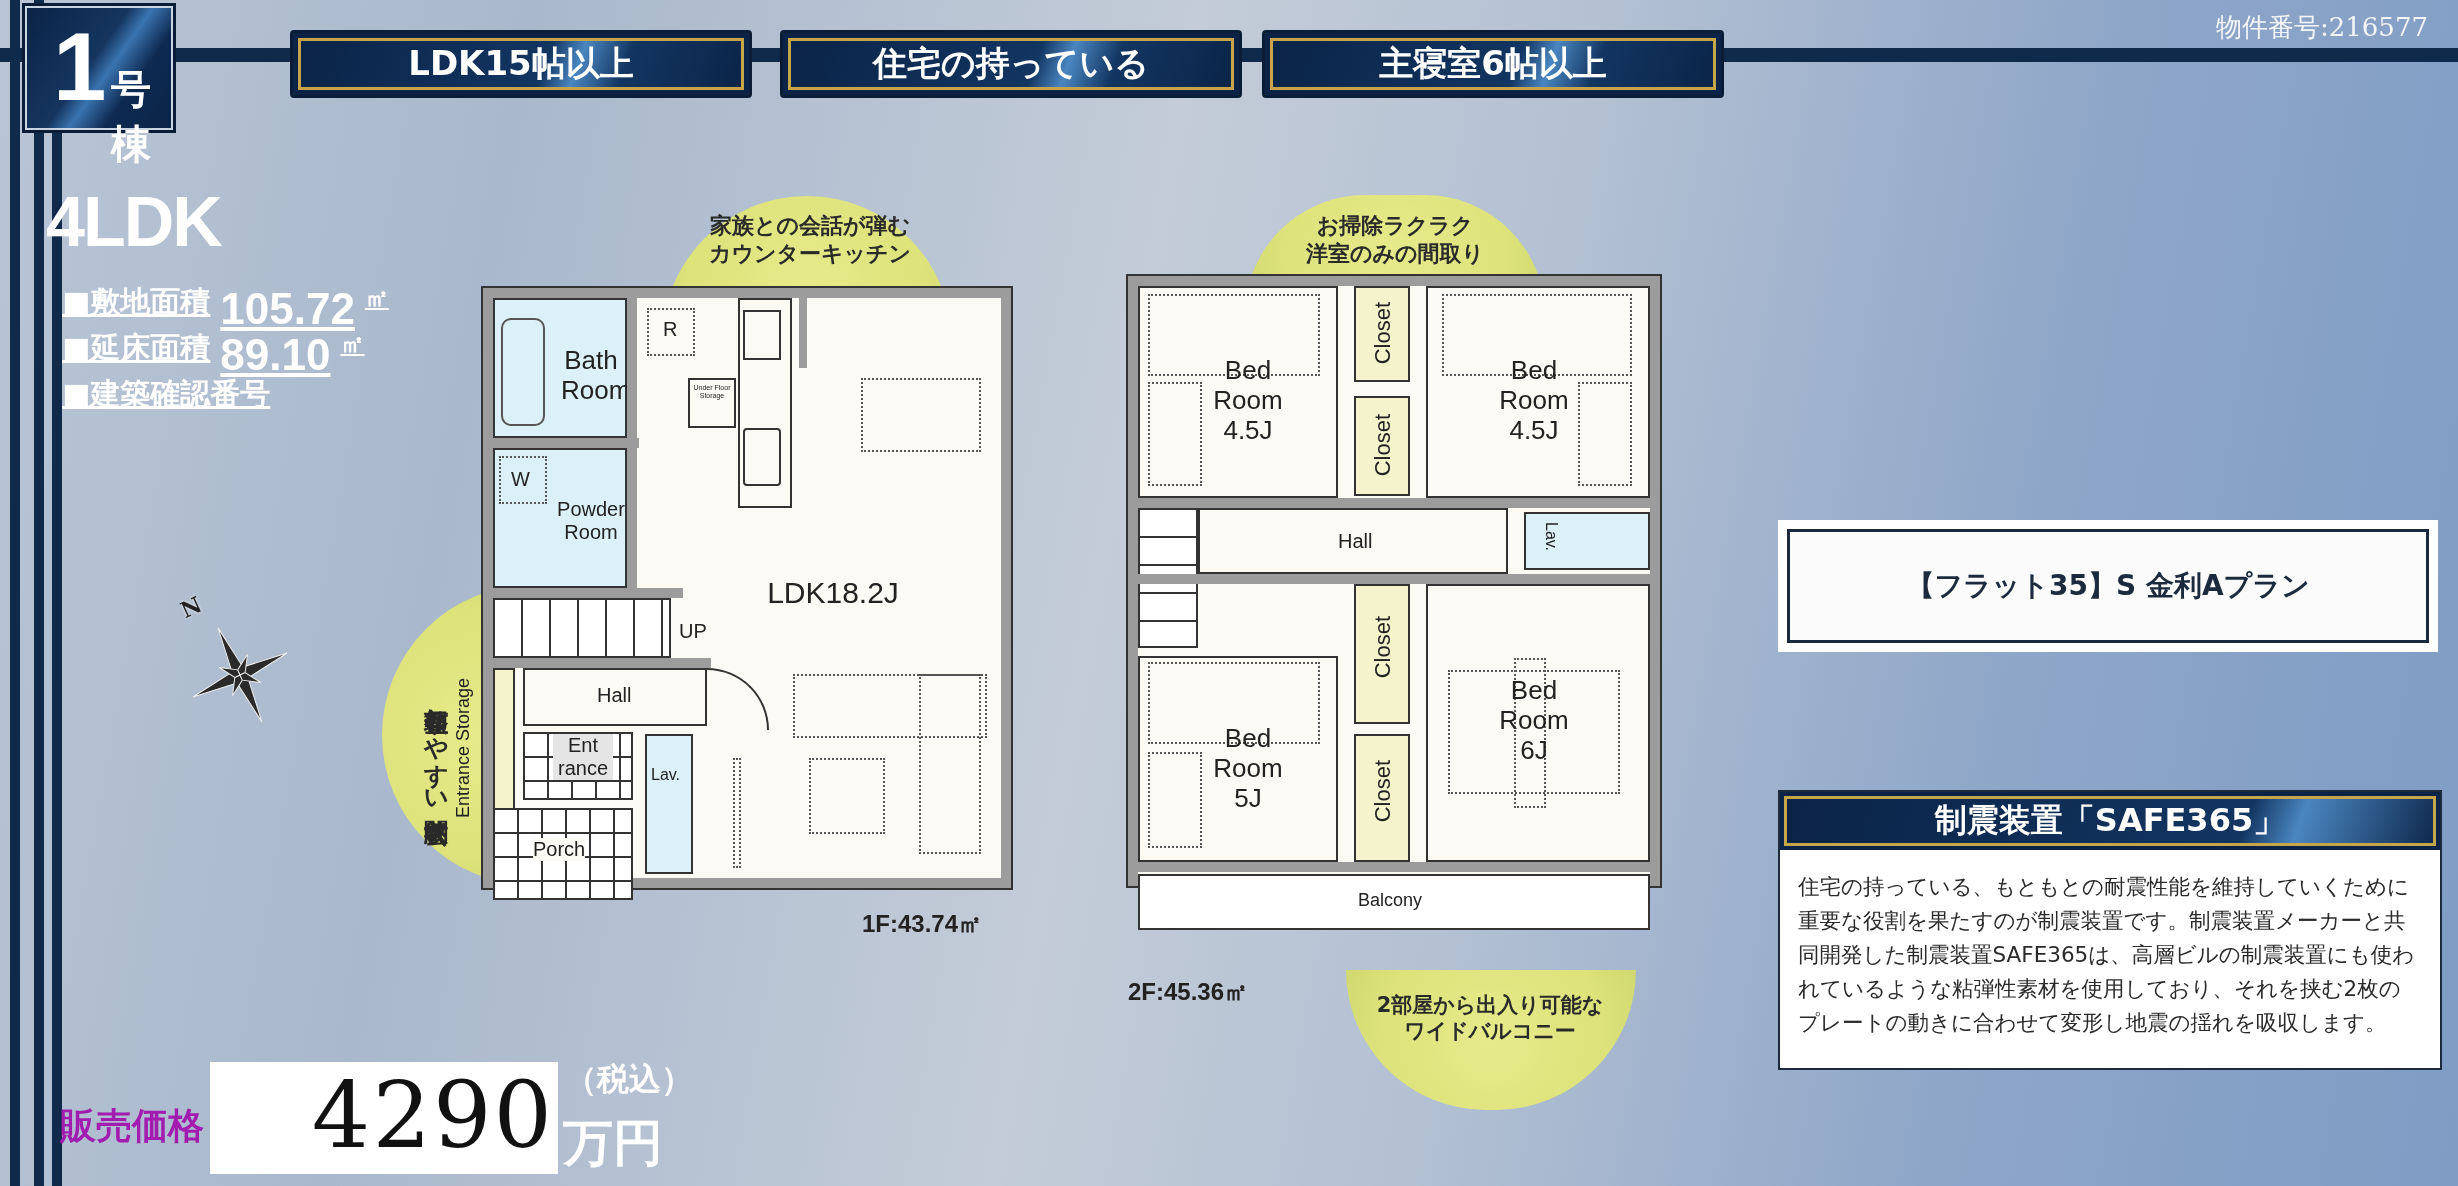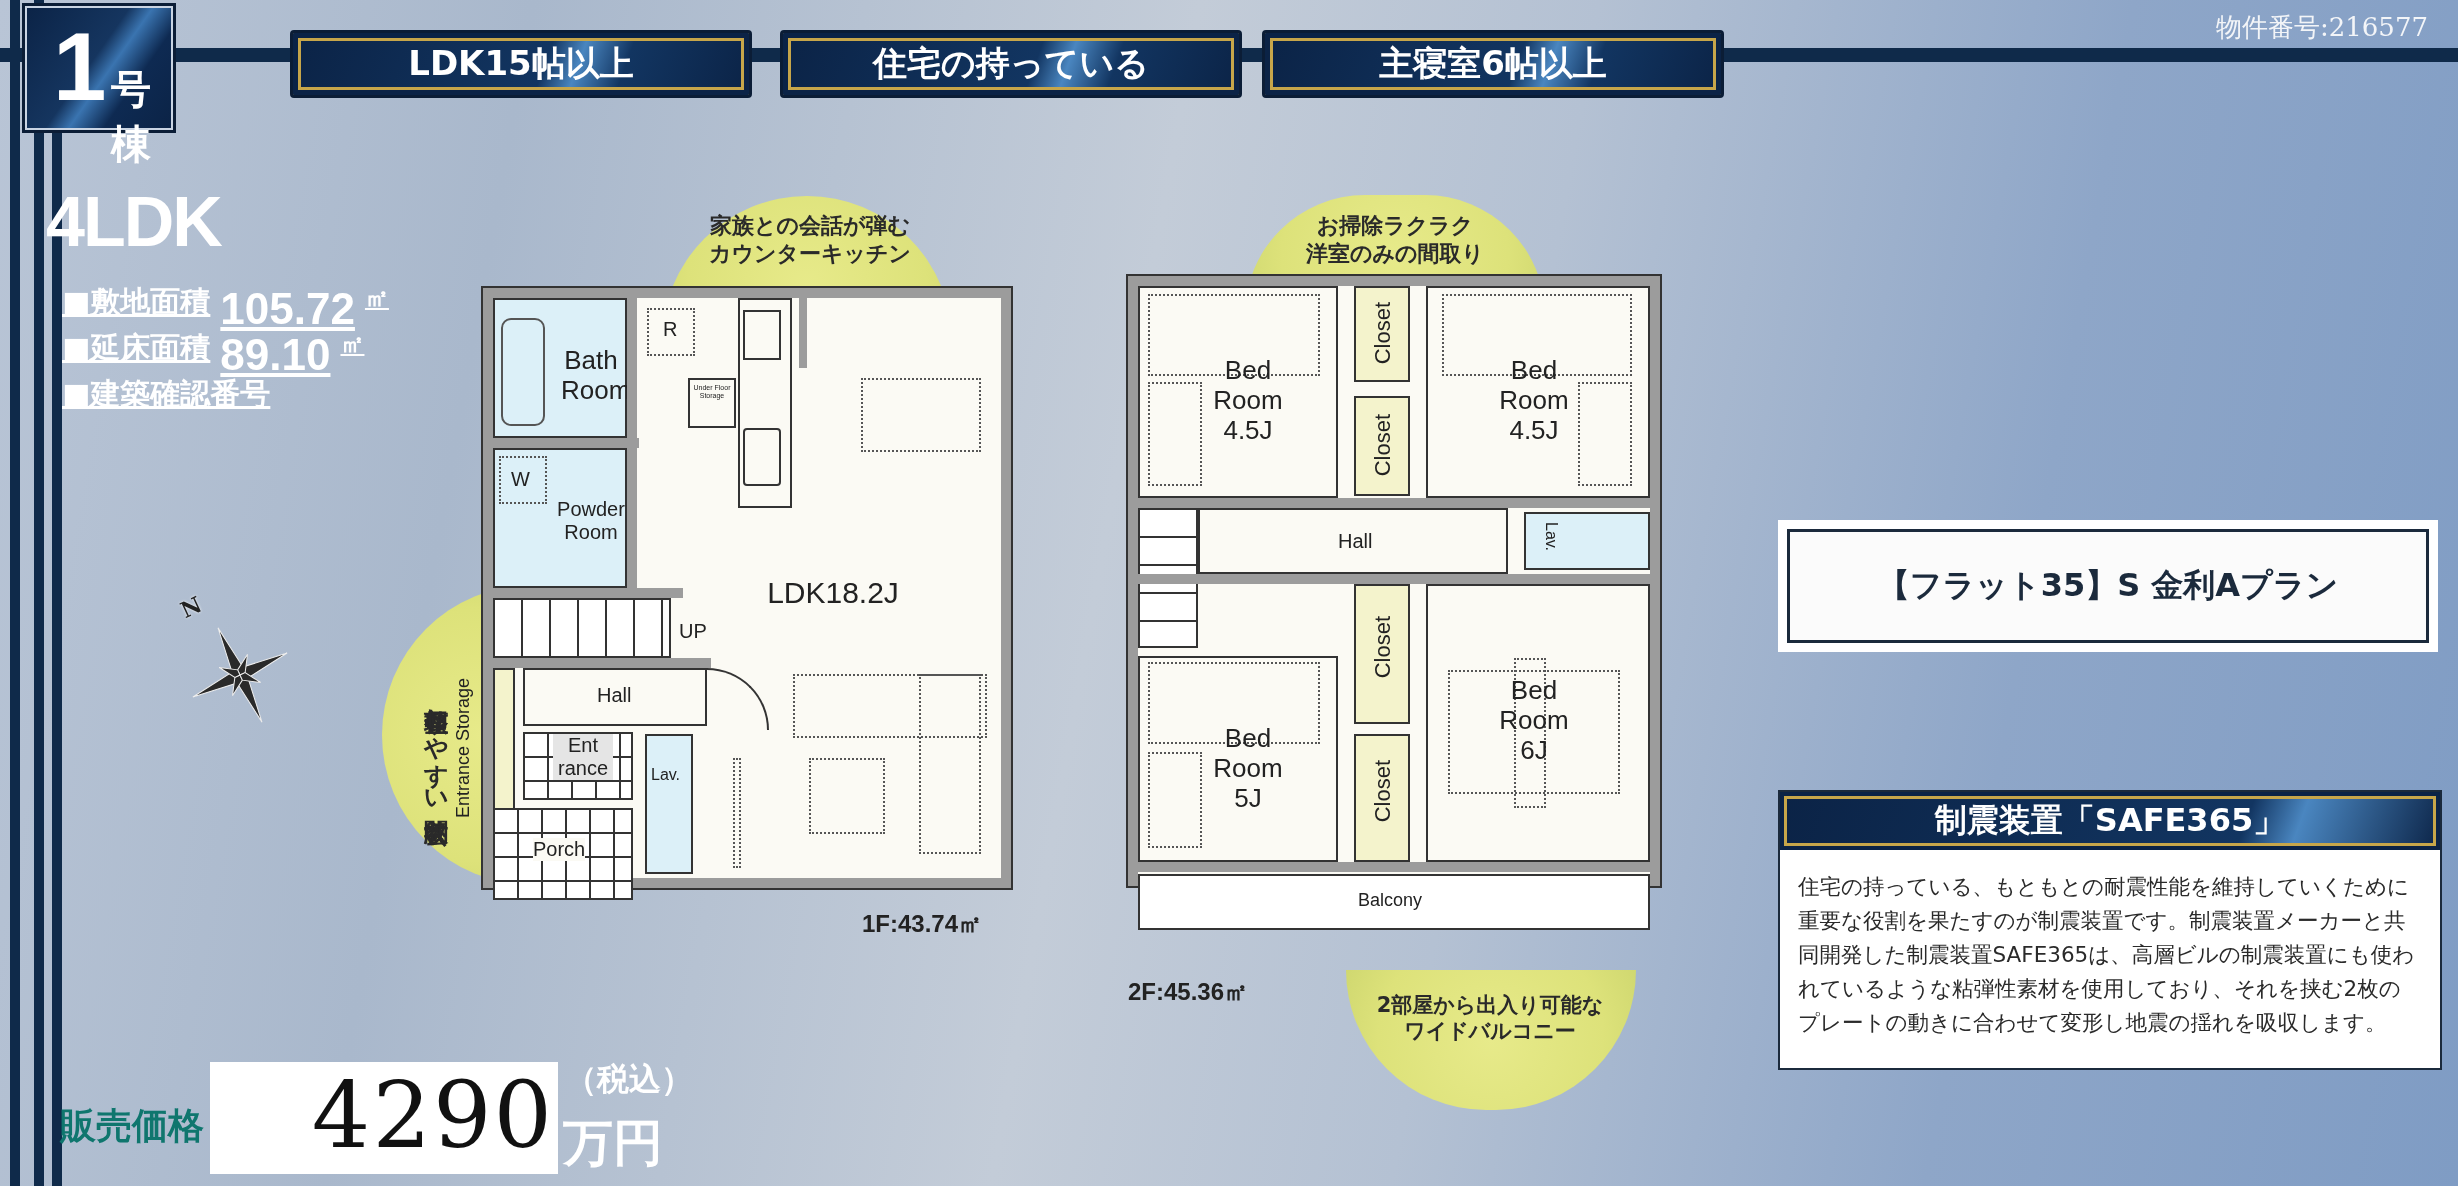--- a/index.html
+++ b/index.html
@@ -65,34 +65,34 @@
   .area-label { position: absolute; font-size: 24px; font-weight: bold; font-family: "Liberation Sans", sans-serif; color: #222; }
 
   
   .compass { position: absolute; left: 185px; top: 610px; width: 110px; height: 110px; }
 
   
   .flat-box {
     position: absolute; left: 1778px; top: 520px; width: 660px; height: 132px;
     background: #fbfbfb; border: 3px solid #fff; box-shadow: inset 0 0 0 6px #fff, inset 0 0 0 9px #1b2a3c;
     display: flex; align-items: center; justify-content: center;
-    font-size: 32px; font-weight: bold; color: #1b2a3c;
+    font-size: 28px; font-weight: bold; color: #1b2a3c;
   }
 
   
   .safe-box { position: absolute; left: 1778px; top: 790px; width: 664px; height: 280px; background: #fff; border: 2px solid #1b2a3c; }
   .safe-head {
     height: 58px; background: linear-gradient(110deg, #0b2346 0%, #123561 70%, #4a86c0 78%, #0b2346 100%);
     box-shadow: inset 0 0 0 4px #0b2346, inset 0 0 0 7px #c7a64a;
     color: #fff; font-size: 32px; font-weight: bold; display: flex; align-items: center; justify-content: center;
   }
   .safe-body { padding: 20px 18px; font-size: 21.5px; line-height: 1.58; color: #2a2a2a; }
 
   
-  .price-label { position: absolute; left: 60px; top: 1102px; font-size: 36px; font-weight: bold; color: #0f766e; }
+  .price-label { position: absolute; left: 60px; top: 1102px; font-size: 36px; font-weight: bold; color: #a21caf; }
   .price-box { position: absolute; left: 210px; top: 1062px; width: 348px; height: 112px; background: #fff; }
   .price-val { position: absolute; right: 4px; top: 0px; font-family: "DejaVu Serif", serif; font-size: 92px; color: #111; letter-spacing: 2px; }
   .price-tax { position: absolute; left: 565px; top: 1058px; font-size: 32px; font-weight: bold; color: #fff; }
   .price-unit { position: absolute; left: 563px; top: 1110px; font-size: 50px; font-weight: bold; color: #fff; }
 </style>
 </head>
 <body>
 
 <div class="vline" style="left:10px;top:0;width:10px;height:1186px;"></div>
 <div class="vline" style="left:34px;top:0;width:10px;height:1186px;"></div>

